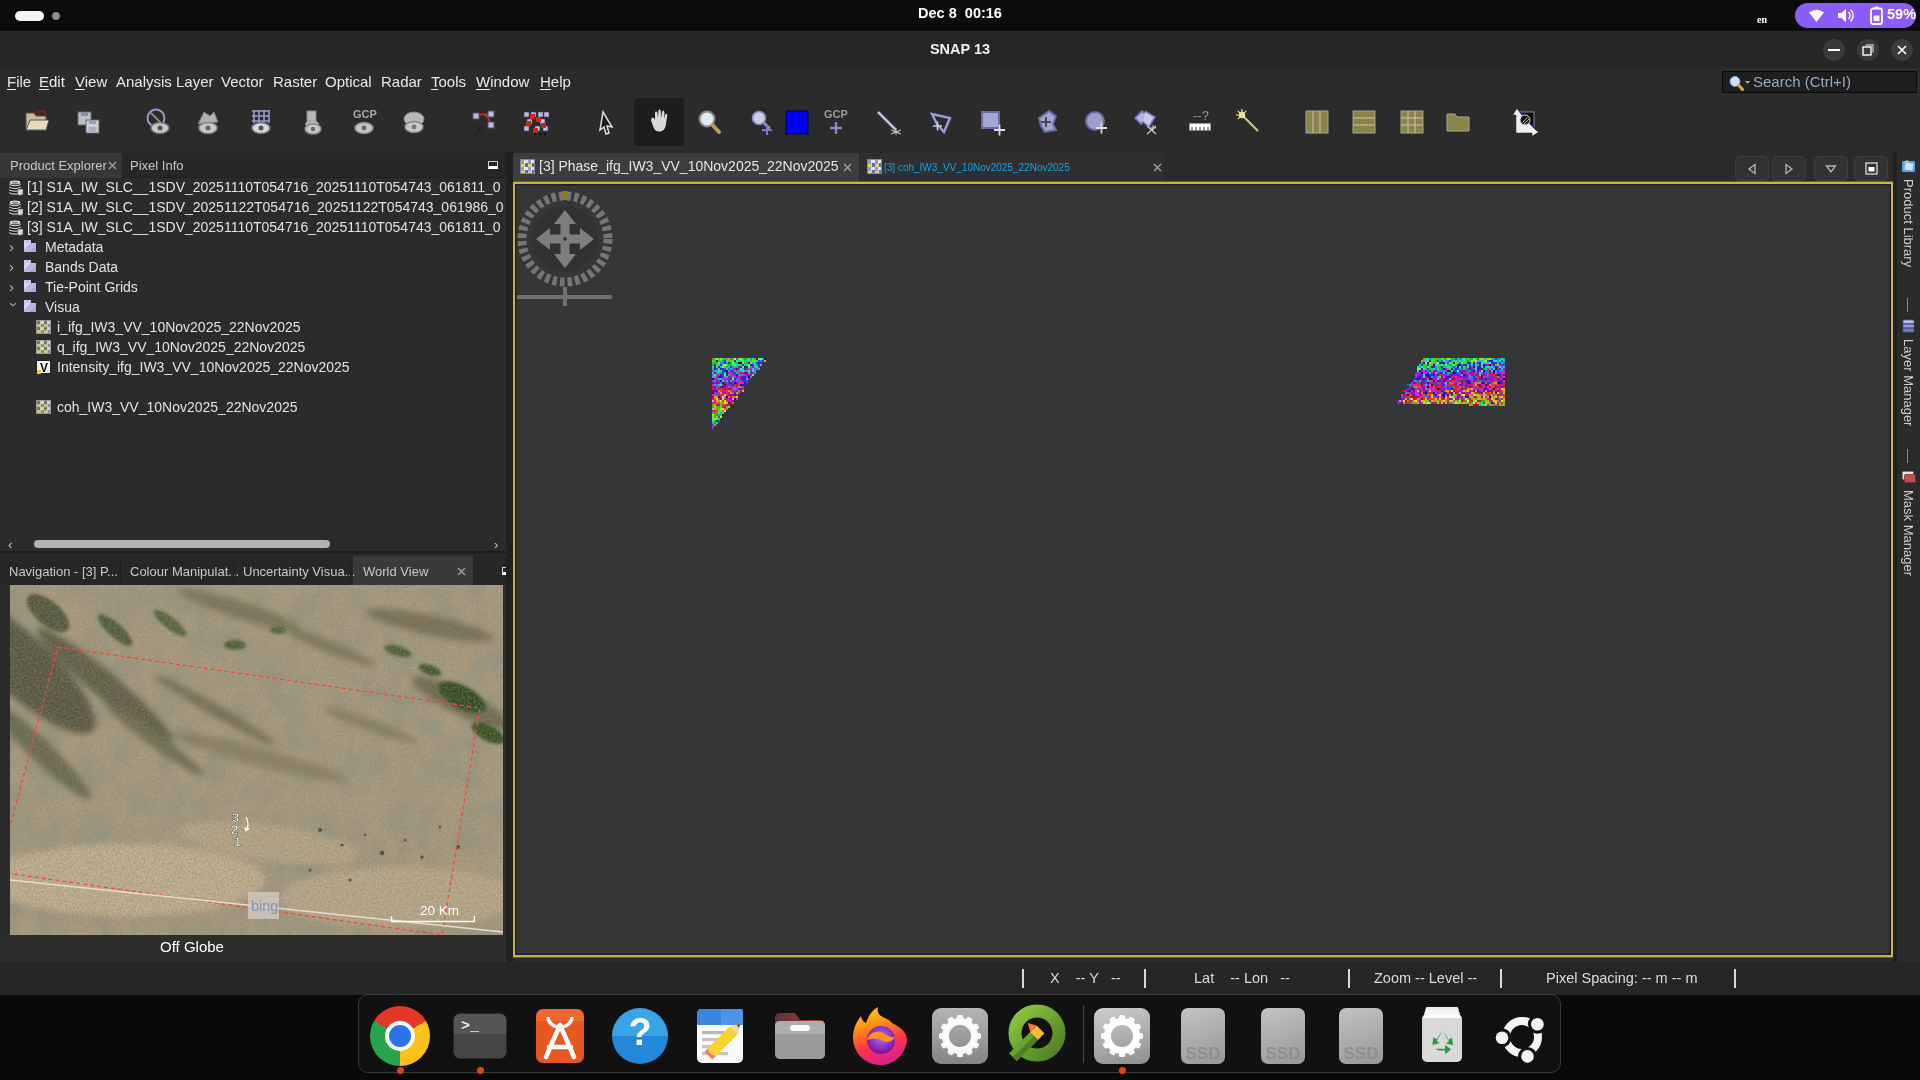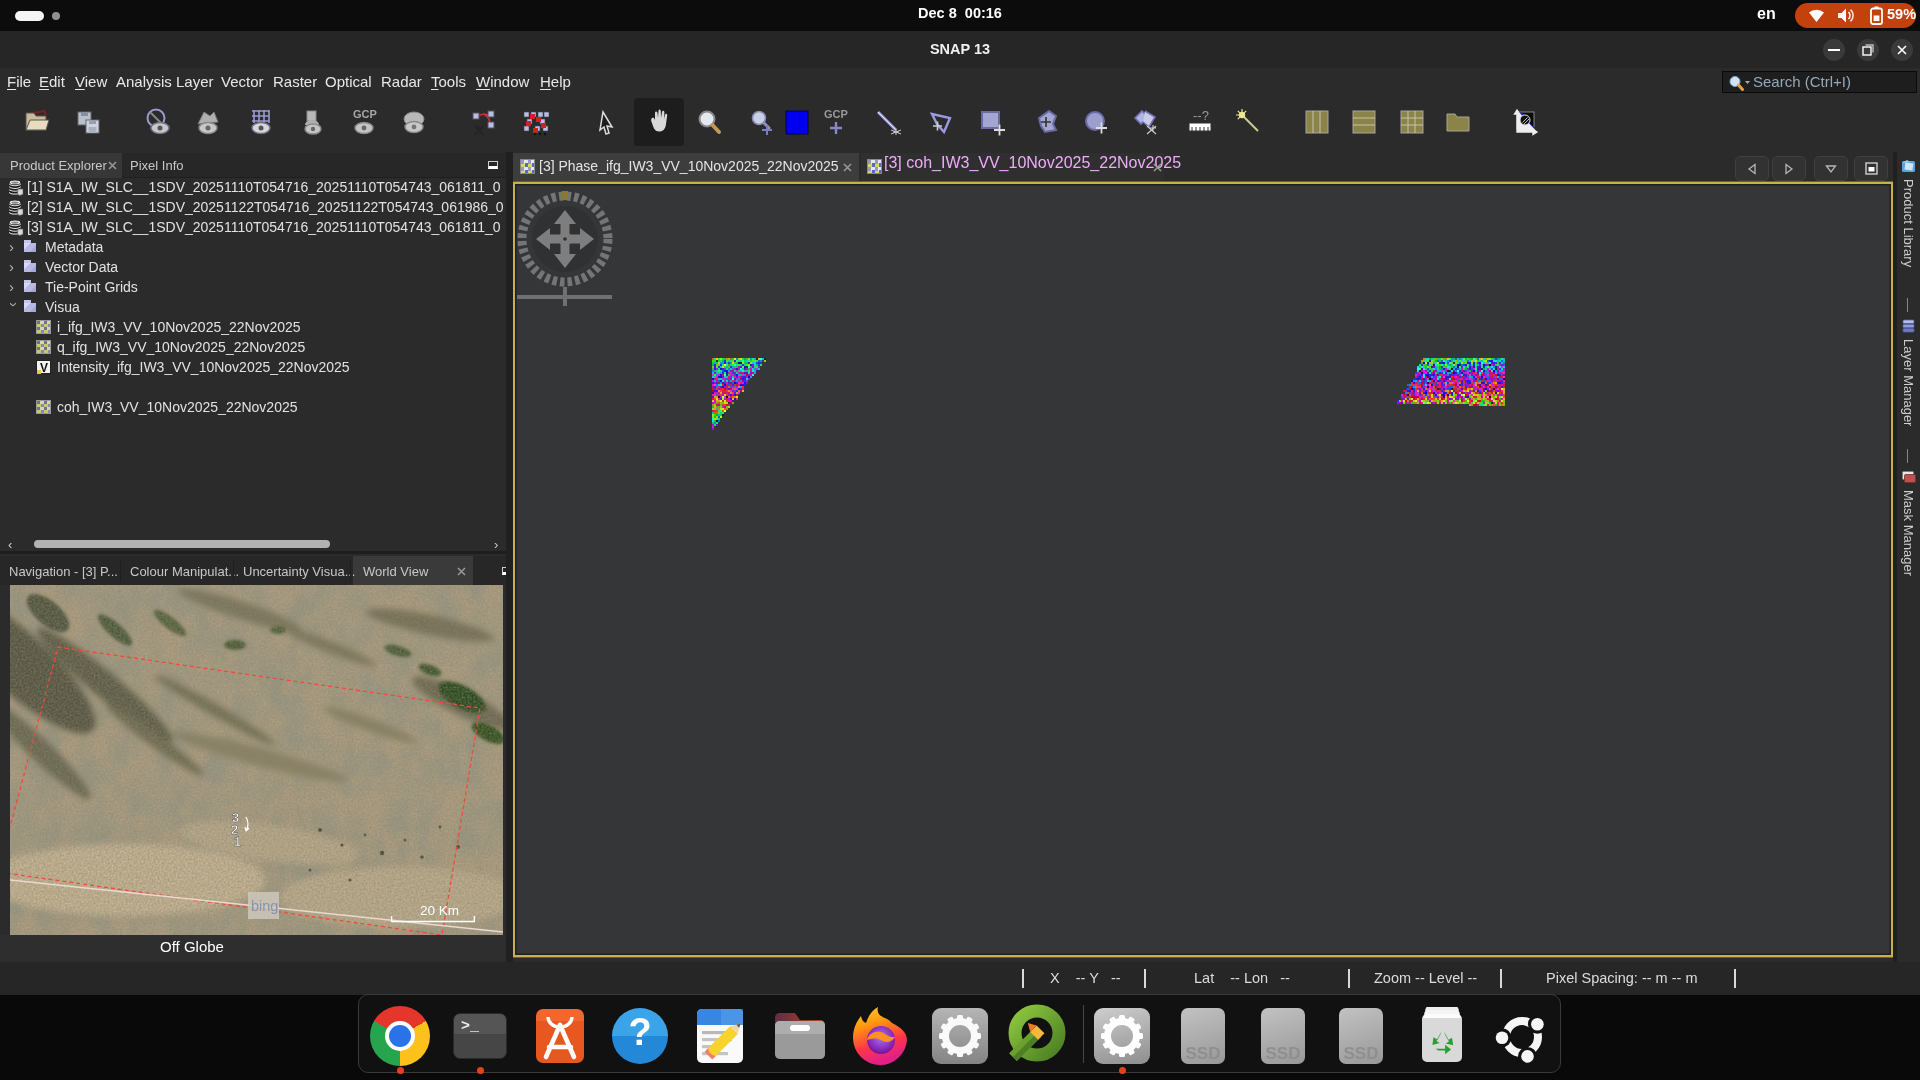--- a/index.html
+++ b/index.html
@@ -45,22 +45,22 @@
     background:linear-gradient(160deg,#c2c2c2,#989898); color:#8f8f8f; font-size:17px; font-weight:bold;
     display:flex; align-items:flex-end; justify-content:center; }
 </style>
 </head>
 <body>
 
 <div id="topbar">
   <div class="abs" style="left:15px;top:11px;width:29px;height:10px;border-radius:5px;background:#f5f5f5"></div>
   <div class="abs" style="left:52px;top:12px;width:8px;height:8px;border-radius:50%;background:#8f8f8f"></div>
   <div class="abs" style="left:0;top:5px;width:1920px;text-align:center;font-size:14.5px;font-weight:bold;">Dec 8&nbsp; 00:16</div>
-  <div class="abs" style="left:1757px;top:5px;font-size:16px;font-weight:bold;">en</div>
-  <div class="abs" style="left:1795px;top:3px;width:121px;height:25px;border-radius:13px;background:#c2410c">
+  <div class="abs" style="left:1757px;top:14px;font-size:10px;font-weight:bold;font-family:Liberation Serif, serif;">en</div>
+  <div class="abs" style="left:1795px;top:3px;width:121px;height:25px;border-radius:13px;background:#8b5cf6">
     <svg class="abs" style="left:13px;top:5px" width="17" height="15" viewBox="0 0 17 15">
       <path d="M8.5 14 L1 4.5 A12 12 0 0 1 16 4.5 Z" fill="#fff"></path>
     </svg>
     <svg class="abs" style="left:43px;top:4px" width="18" height="17" viewBox="0 0 18 17">
       <path d="M0 6 h3.5 L8 1.5 V15.5 L3.5 11 H0 Z" fill="#fff"></path>
       <path d="M10.5 5 A5 5 0 0 1 10.5 12" stroke="#fff" stroke-width="1.6" fill="none"></path>
       <path d="M12.5 2.6 A8 8 0 0 1 12.5 14.4" stroke="#fff" stroke-width="1.6" fill="none" opacity="0.85"></path>
     </svg>
     <svg class="abs" style="left:75px;top:3px" width="13" height="19" viewBox="0 0 13 19">
       <rect x="4.5" y="0.5" width="4" height="2" fill="#fff"></rect>
@@ -366,21 +366,21 @@
         <span class="tt" style="left:27px">[3] S1A_IW_SLC__1SDV_20251110T054716_20251110T054743_061811_0</span>
       </div>
     <div class="treerow" style="top:60px">
         <span class="chev">›</span>
         <span class="fold"></span>
         <span class="tt" style="left:45px">Metadata</span>
       </div>
     <div class="treerow" style="top:80px">
         <span class="chev">›</span>
         <span class="fold"></span>
-        <span class="tt" style="left:45px">Vector Data</span>
+        <span class="tt" style="left:45px">Bands Data</span>
       </div>
     <div class="treerow" style="top:100px">
         <span class="chev">›</span>
         <span class="fold"></span>
         <span class="tt" style="left:45px">Tie-Point Grids</span>
       </div>
     <div class="treerow" style="top:120px">
         <span class="chev" style="transform:rotate(90deg)">›</span>
         <span class="fold"></span>
         <span class="tt" style="left:45px">Visua</span>
@@ -501,21 +501,21 @@
   </div>
 </div>
 
 <div id="viewerwrap">
 
   <div class="abs" style="left:7px;top:1px;width:346px;height:29px;background:#3d3d3d"></div>
   <div class="abs" style="left:14px;top:7px;width:15px;height:15px" id="dt1ic"></div>
   <div class="abs" style="left:33px;top:6px;font-size:14px;color:#e4e4e4;white-space:nowrap">[3] Phase_ifg_IW3_VV_10Nov2025_22Nov2025</div>
   <div class="abs" style="left:355px;top:1px;width:303px;height:29px;background:#2f2f2f"></div>
   <div class="abs" style="left:361px;top:7px;width:15px;height:15px" id="dt2ic"></div>
-  <div class="abs" style="left:378px;top:2px;font-size:16px;color:#f0abfc;white-space:nowrap">[3] coh_IW3_VV_10Nov2025_22Nov2025</div>
+  <div class="abs" style="left:378px;top:10px;font-size:10px;color:#0ea5e9;white-space:nowrap">[3] coh_IW3_VV_10Nov2025_22Nov2025</div>
   <svg class="abs" style="left:337px;top:11px" width="9" height="9" viewBox="0 0 9 9">
       <path d="M1 1 L8 8 M8 1 L1 8" stroke="#9a9a9a" stroke-width="1.5"></path>
     </svg>
   <svg class="abs" style="left:647px;top:11px" width="9" height="9" viewBox="0 0 9 9">
       <path d="M1 1 L8 8 M8 1 L1 8" stroke="#9a9a9a" stroke-width="1.5"></path>
     </svg>
 
   <div class="navbtn" style="left:1229px">
       <svg width="12" height="12" viewBox="0 0 12 12">
         <path d="M9 1.5 L3 6 L9 10.5 Z" fill="none" stroke="#b5b5b5" stroke-width="1.3"></path>

